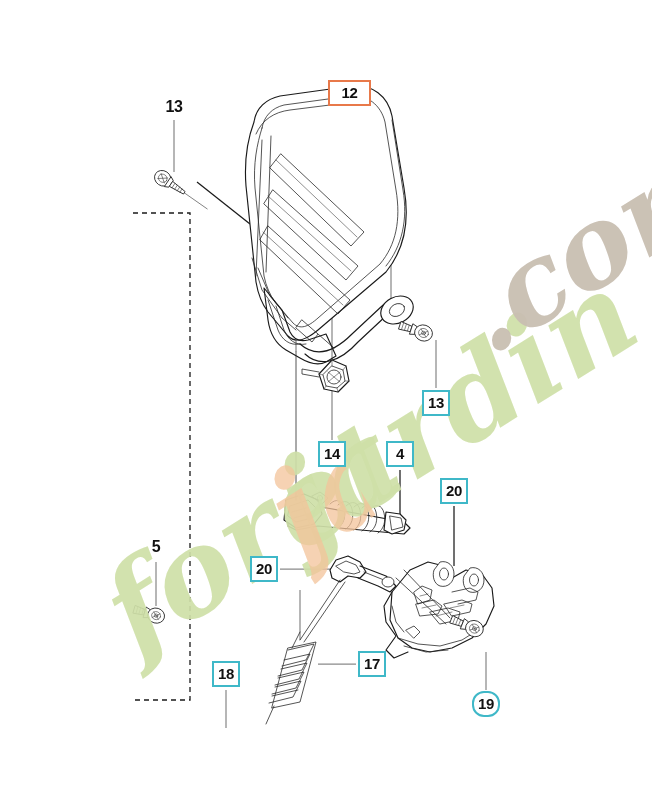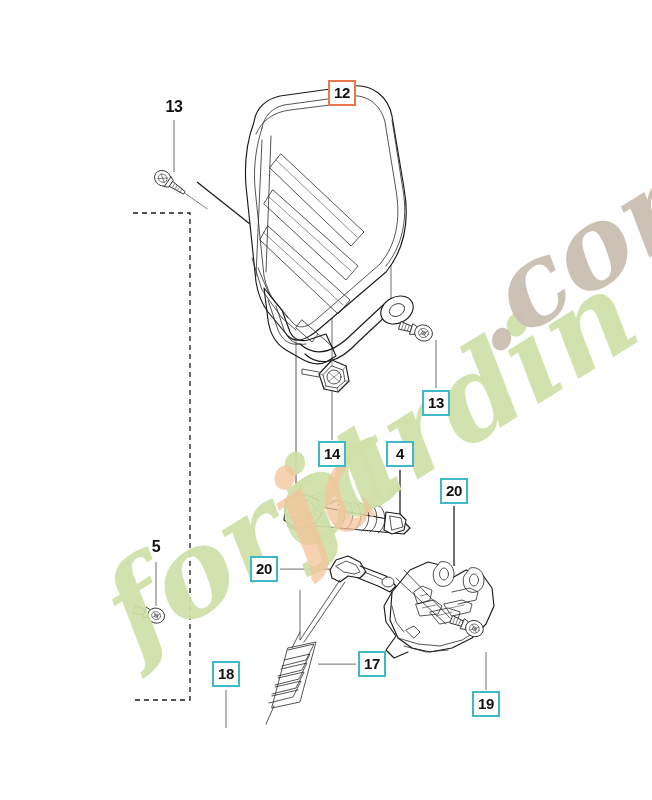--- a/index.html
+++ b/index.html
@@ -371,35 +371,35 @@
       <path class="fillW2" d="M13,1.5 L18,3 L18,11 L13,12.5 Z"></path>
       <ellipse class="fillW2" cx="25" cy="7" rx="8.5" ry="7.5"></ellipse>
       <ellipse class="lnH" cx="25" cy="7" rx="4.5" ry="4"></ellipse>
       <path class="lnH" d="M21.8,4.2 L28.2,9.8 M28.2,4.2 L21.8,9.8"></path>
       <ellipse class="lnH" cx="25" cy="7" rx="1.8" ry="1.6"></ellipse>
     </g>
 
     <line class="lnT" x1="296" y1="352" x2="296" y2="500"></line>
   </svg>
 
-  <div class="callout boxed accent" style="left:328px; top:80px; width:28px; height:26px;">12</div>
+  <div class="callout boxed accent" style="left:328px; top:80px; width:43px; height:26px;">12</div>
 
   <div class="callout plain" style="left:162px; top:96px; width:24px; height:22px;">13</div>
 
   <div class="callout boxed" style="left:422px; top:390px; width:28px; height:26px;">13</div>
 
   <div class="callout boxed" style="left:318px; top:441px; width:28px; height:26px;">14</div>
 
   <div class="callout boxed" style="left:386px; top:441px; width:28px; height:26px;">4</div>
 
   <div class="callout boxed" style="left:440px; top:478px; width:28px; height:26px;">20</div>
 
   <div class="callout boxed" style="left:250px; top:556px; width:28px; height:26px;">20</div>
 
   <div class="callout plain" style="left:146px; top:536px; width:20px; height:22px;">5</div>
 
   <div class="callout boxed" style="left:358px; top:651px; width:28px; height:26px;">17</div>
 
   <div class="callout boxed" style="left:212px; top:661px; width:28px; height:26px;">18</div>
 
-  <div class="callout boxed" style="left:472px; top:691px; width:28px; height:26px;">19</div>
+  <div class="callout boxed" style="left:472px; top:691px; width:28px; height:26px;border-radius:12px;">19</div>
 
 </div>
 
 </body></html>

